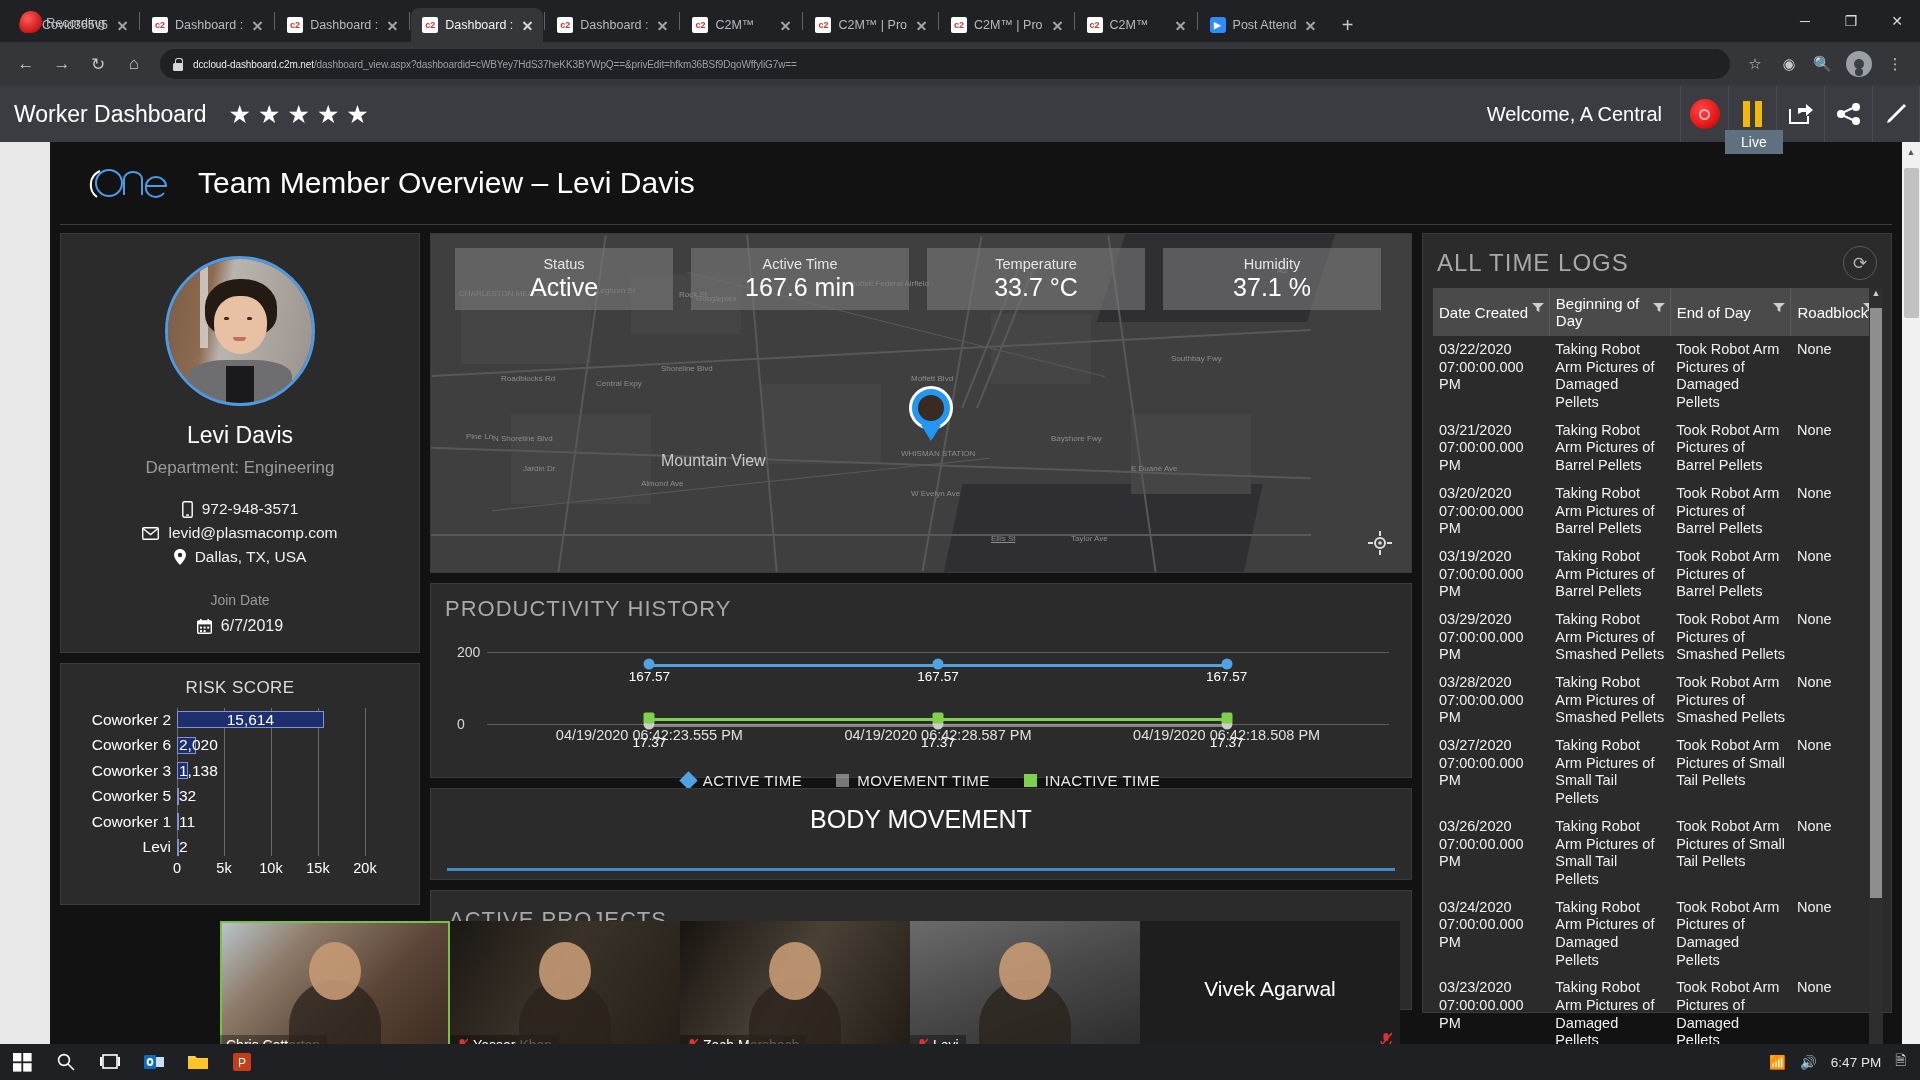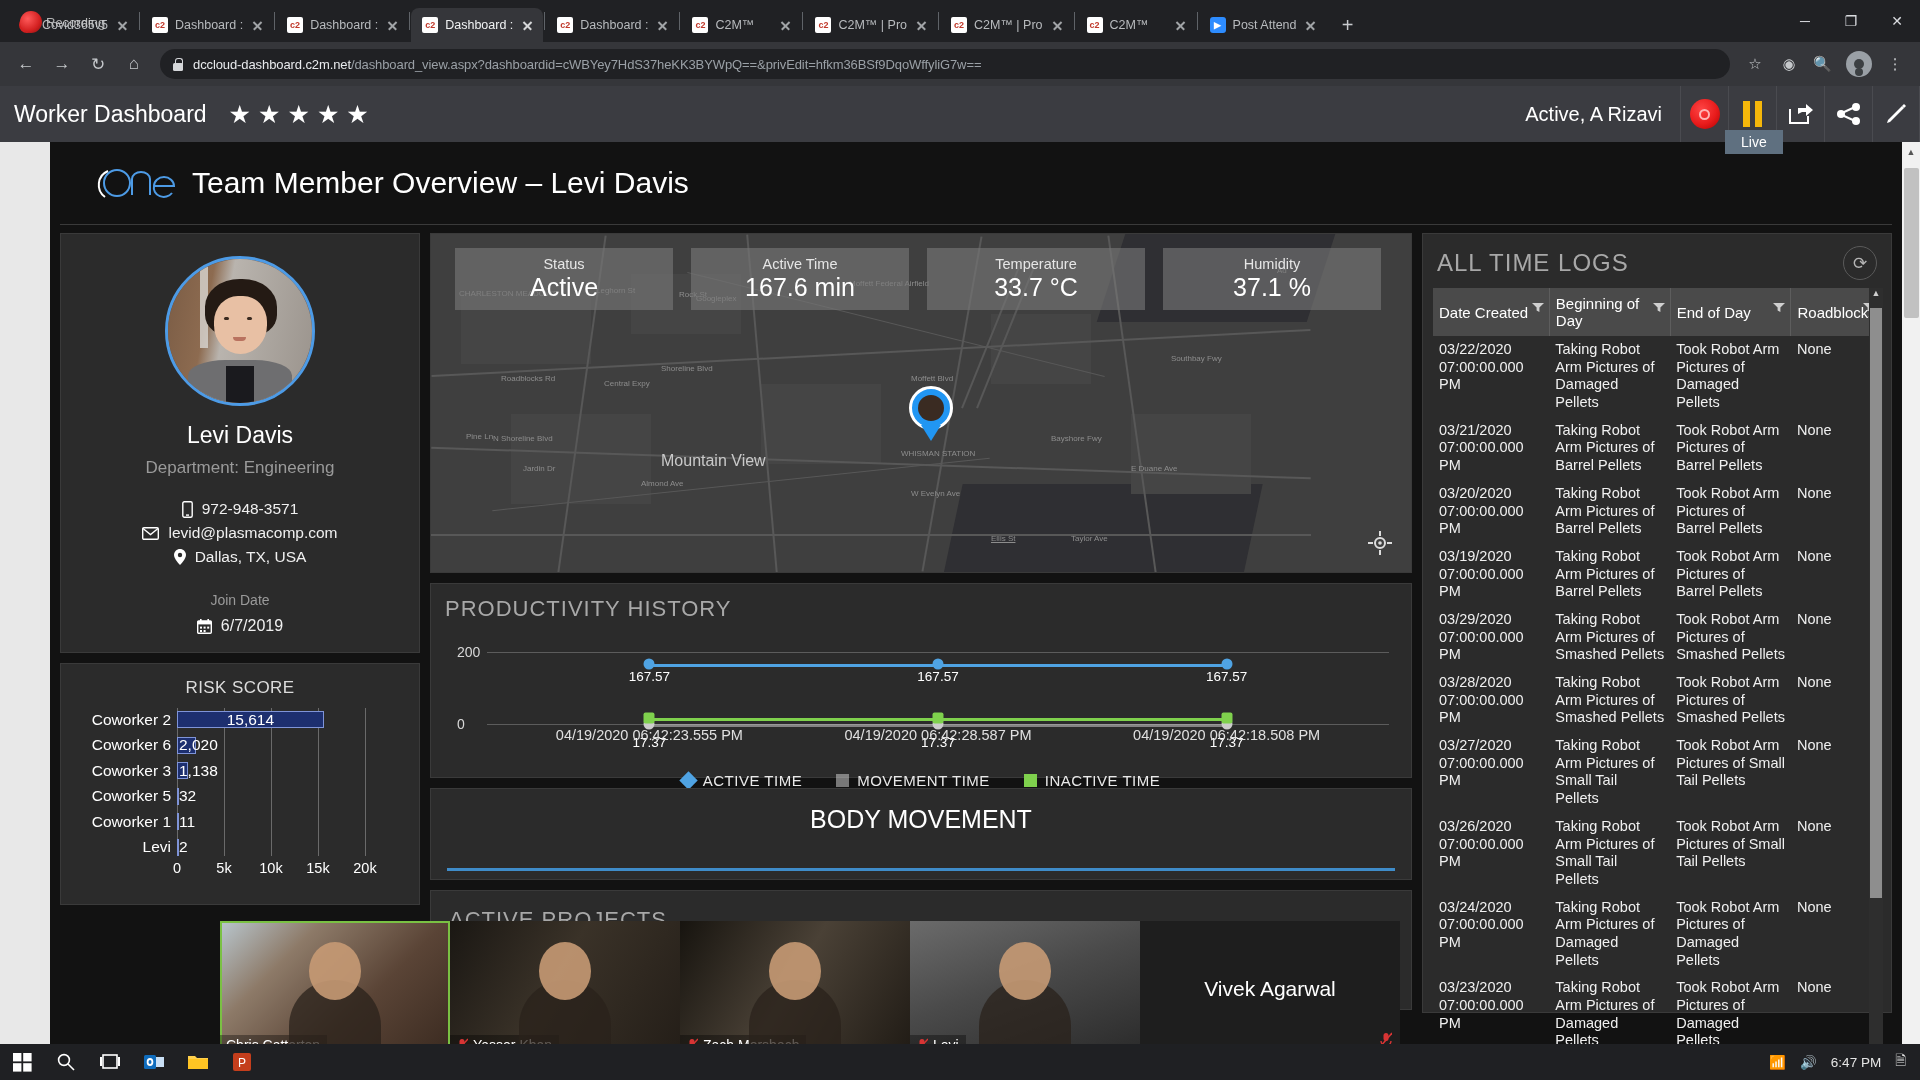--- a/index.html
+++ b/index.html
@@ -33,21 +33,21 @@
   .wc { width:46px; display:flex; align-items:center; justify-content:center; color:#dadce0; font-size:14px; }
 
   .urlbar { height:44px; background:#35363a; display:flex; align-items:center; gap:4px; padding:0 10px; }
   .navbtn { width:32px; height:32px; border-radius:50%; display:flex; align-items:center;
             justify-content:center; color:#c5c8cb; font-size:17px; }
   .omnibox { flex:1; height:30px; background:#202124; border-radius:15px; display:flex;
              align-items:center; padding:0 12px; gap:9px; margin:0 6px; }
   .lock { width:12px; height:13px; flex:none; position:relative; }
   .lock::before{content:"";position:absolute;left:1px;top:5px;width:10px;height:8px;background:#d5d7da;border-radius:1.5px;}
   .lock::after{content:"";position:absolute;left:3.2px;top:0.5px;width:5.5px;height:6px;border:1.6px solid #d5d7da;border-bottom:none;border-radius:3px 3px 0 0;}
-  .url { font-size:13px; color:#9aa0a6; white-space:nowrap; letter-spacing:-.1px; }
+  .url { font-size:10px; color:#9aa0a6; white-space:nowrap; letter-spacing:-.1px; }
   .url b { color:#e8eaed; font-weight:normal; }
   .omniicon { width:30px; height:30px; display:flex; align-items:center; justify-content:center;
               color:#c5c8cb; font-size:15px; }
   .avatar-btn { width:26px; height:26px; border-radius:50%; background:#9aa0a6; display:flex;
                 align-items:center; justify-content:center; margin:0 4px; }
   .avatar-btn::after{content:"";width:10px;height:10px;border-radius:50%;background:#3c4043;box-shadow:0 8px 0 -1px #3c4043;}
 
   
   .appbar { height:56px; background:#3b3c41; display:flex; align-items:center; padding:0 0 0 14px;
             position:relative; }
@@ -69,21 +69,21 @@
              padding:4px 16px; font-size:14px; z-index:30; }
 
   
   .page { position:absolute; left:0; top:142px; right:0; bottom:0; background:#e8e8e8; }
   .scroller { position:absolute; right:0; top:0; width:18px; height:100%; background:#f1f1f1; }
   .scroller .thumb { position:absolute; right:1px; top:26px; width:15px; height:150px; background:#c1c1c1; border-radius:2px; }
   .scroller .up,.scroller .dn { position:absolute; left:0; width:18px; height:20px; color:#555;
         display:flex; align-items:center; justify-content:center; font-size:9px; }
   .scroller .up{top:0;} .scroller .dn{bottom:0;}
   .dash { position:absolute; left:50px; top:0; right:18px; bottom:0; background:#121212; overflow:hidden; }
-  .dashhead { height:82px; display:flex; align-items:center; padding-left:36px; gap:8px; }
+  .dashhead { height:82px; display:flex; align-items:center; padding-left:28px; gap:22px; }
   .logo { width:98px; height:48px; position:relative; }
   .logo svg { width:98px; height:48px; }
   .dashtitle { font-size:30px; color:#fff; font-weight:normal; }
   .hr { height:1px; background:#3a3a3a; margin:0 10px; }
 
   .grid { display:flex; gap:10px; padding:8px 10px 0 10px; }
   .colL { width:360px; flex:none; }
   .colM { flex:1; }
   .colR { width:470px; flex:none; }
   .card { background:#2b2b2b; border:1px solid #3a3a3a; }
@@ -305,21 +305,21 @@
 
   <div class="appbar">
     <h1>Worker Dashboard</h1>
     <div class="stars" id="stars-host">
         <span class="star">★</span>
         <span class="star">★</span>
         <span class="star">★</span>
         <span class="star">★</span>
         <span class="star">★</span>
       </div>
-    <div class="welcome">Active, A Rizavi</div>
+    <div class="welcome">Welcome, A Central</div>
     <div class="tbtns">
       <div class="tb">
           <span class="rec-circle"></span>
         </div>
       <div class="tb">
         <span class="pause">
             <i></i>
             <i></i>
           </span>
         <div class="tooltip">Live</div>
@@ -493,21 +493,21 @@
               <div class="road" style="left:560px;top:20px;width:2px;height:160px;transform:rotate(22deg);"></div>
               <div class="road" style="left:575px;top:20px;width:2px;height:160px;transform:rotate(22deg);"></div>
               <div class="road" style="left:250px;top:90px;width:430px;height:1px;transform:rotate(14deg);"></div>
               <div class="road" style="left:60px;top:250px;width:500px;height:1px;transform:rotate(-6deg);"></div>
               <div id="map-labels">
                   <div class="maplabel" style="left: 28px; top: 55px;">CHARLESTON MEADOWS</div>
                   <div class="maplabel" style="left: 265px; top: 60px;">Googleplex</div>
                   <div class="maplabel" style="left: 165px; top: 52px;">Leghorn St</div>
                   <div class="maplabel" style="left: 418px; top: 45px;">Moffett Federal Airfield</div>
                   <div class="maplabel" style="left: 470px; top: 215px;">WHISMAN STATION</div>
-                  <div class="maplabel" style="left: 165px; top: 145px; margin-left: 8px;">Central Expy</div>
+                  <div class="maplabel" style="left: 165px; top: 145px;">Central Expy</div>
                   <div class="maplabel" style="left: 230px; top: 130px;">Shoreline Blvd</div>
                   <div class="maplabel" style="left: 620px; top: 200px;">Bayshore Fwy</div>
                   <div class="maplabel" style="left: 62px; top: 200px;">N Shoreline Blvd</div>
                   <div class="maplabel" style="left: 70px; top: 140px;">Roadblocks Rd</div>
                   <div class="maplabel" style="left: 210px; top: 245px;">Almond Ave</div>
                   <div class="maplabel" style="left: 92px; top: 230px;">Jardin Dr</div>
                   <div class="maplabel" style="left: 35px; top: 198px;">Pine Ln</div>
                   <div class="maplabel" style="left: 700px; top: 230px;">E Duane Ave</div>
                   <div class="maplabel" style="left: 248px; top: 56px;">Rock St</div>
                   <div class="maplabel" style="left: 480px; top: 140px;">Moffett Blvd</div>

